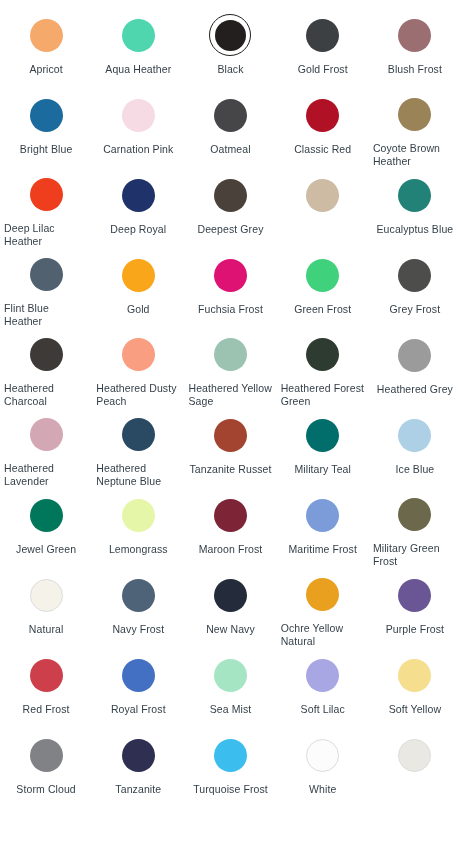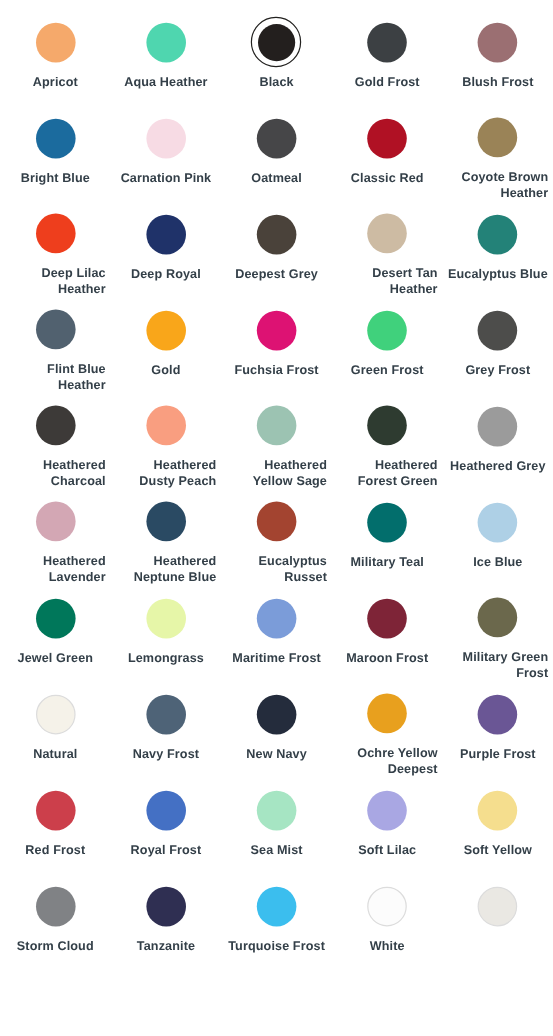--- a/index.html
+++ b/index.html
@@ -69,25 +69,24 @@
 
   .swatch-dot.has-outline {
     border: 1px solid #dcdcdc;
   }
 
   .swatch-label {
     margin-top: 7px;
     font-size: 10.5px;
     line-height: 13px;
     color: #333f48;
-    text-align: right;
+    text-align: left;
     max-width: 84px;
     letter-spacing: 0.1px;
     word-wrap: break-word;
-    font-weight: bold;
   }
 </style>
 </head>
 <body>
 
 <div id="swatch-grid">
     <div class="swatch-cell">
       <div class="swatch-ring">
         <span class="swatch-dot" style="background: rgb(245, 169, 107);"></span>
       </div>
@@ -162,21 +161,20 @@
     <div class="swatch-cell">
       <div class="swatch-ring">
         <span class="swatch-dot" style="background: rgb(74, 66, 58);"></span>
       </div>
       <div class="swatch-label">Deepest Grey</div>
     </div>
     <div class="swatch-cell">
       <div class="swatch-ring">
         <span class="swatch-dot" style="background: rgb(205, 187, 163);"></span>
       </div>
-      <div class="swatch-label">Desert Tan Heather</div>
     </div>
     <div class="swatch-cell">
       <div class="swatch-ring">
         <span class="swatch-dot" style="background: rgb(35, 130, 120);"></span>
       </div>
       <div class="swatch-label">Eucalyptus Blue</div>
     </div>
     <div class="swatch-cell">
       <div class="swatch-ring">
         <span class="swatch-dot" style="background: rgb(81, 97, 111);"></span>
@@ -246,21 +244,21 @@
     <div class="swatch-cell">
       <div class="swatch-ring">
         <span class="swatch-dot" style="background: rgb(42, 74, 99);"></span>
       </div>
       <div class="swatch-label">Heathered Neptune Blue</div>
     </div>
     <div class="swatch-cell">
       <div class="swatch-ring">
         <span class="swatch-dot" style="background: rgb(163, 68, 48);"></span>
       </div>
-      <div class="swatch-label">Eucalyptus Russet</div>
+      <div class="swatch-label">Tanzanite Russet</div>
     </div>
     <div class="swatch-cell">
       <div class="swatch-ring">
         <span class="swatch-dot" style="background: rgb(2, 110, 108);"></span>
       </div>
       <div class="swatch-label">Military Teal</div>
     </div>
     <div class="swatch-cell">
       <div class="swatch-ring">
         <span class="swatch-dot" style="background: rgb(174, 208, 230);"></span>
@@ -274,32 +272,32 @@
       <div class="swatch-label">Jewel Green</div>
     </div>
     <div class="swatch-cell">
       <div class="swatch-ring">
         <span class="swatch-dot" style="background: rgb(230, 246, 168);"></span>
       </div>
       <div class="swatch-label">Lemongrass</div>
     </div>
     <div class="swatch-cell">
       <div class="swatch-ring">
+        <span class="swatch-dot" style="background: rgb(126, 36, 55);"></span>
+      </div>
+      <div class="swatch-label">Maroon Frost</div>
+    </div>
+    <div class="swatch-cell">
+      <div class="swatch-ring">
         <span class="swatch-dot" style="background: rgb(123, 156, 217);"></span>
       </div>
       <div class="swatch-label">Maritime Frost</div>
     </div>
     <div class="swatch-cell">
       <div class="swatch-ring">
-        <span class="swatch-dot" style="background: rgb(126, 36, 55);"></span>
-      </div>
-      <div class="swatch-label">Maroon Frost</div>
-    </div>
-    <div class="swatch-cell">
-      <div class="swatch-ring">
         <span class="swatch-dot" style="background: rgb(107, 104, 76);"></span>
       </div>
       <div class="swatch-label">Military Green Frost</div>
     </div>
     <div class="swatch-cell">
       <div class="swatch-ring">
         <span class="swatch-dot has-outline" style="background: rgb(245, 242, 233);"></span>
       </div>
       <div class="swatch-label">Natural</div>
     </div>
@@ -312,21 +310,21 @@
     <div class="swatch-cell">
       <div class="swatch-ring">
         <span class="swatch-dot" style="background: rgb(36, 44, 60);"></span>
       </div>
       <div class="swatch-label">New Navy</div>
     </div>
     <div class="swatch-cell">
       <div class="swatch-ring">
         <span class="swatch-dot" style="background: rgb(232, 160, 30);"></span>
       </div>
-      <div class="swatch-label">Ochre Yellow Deepest</div>
+      <div class="swatch-label">Ochre Yellow Natural</div>
     </div>
     <div class="swatch-cell">
       <div class="swatch-ring">
         <span class="swatch-dot" style="background: rgb(106, 86, 149);"></span>
       </div>
       <div class="swatch-label">Purple Frost</div>
     </div>
     <div class="swatch-cell">
       <div class="swatch-ring">
         <span class="swatch-dot" style="background: rgb(204, 63, 75);"></span>

